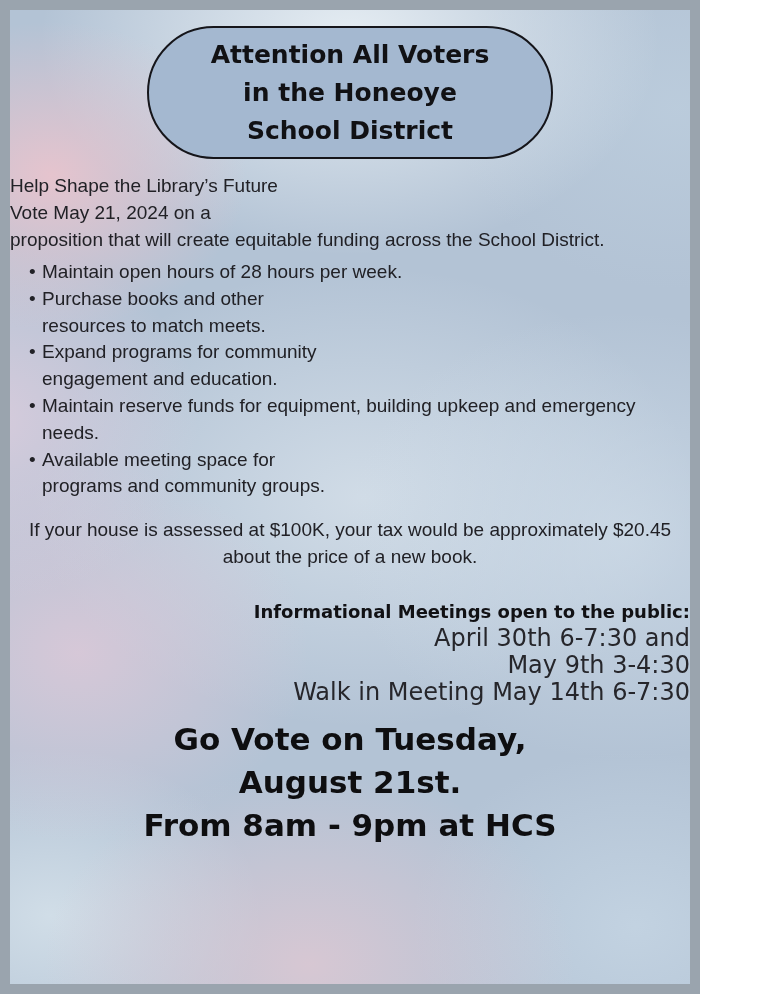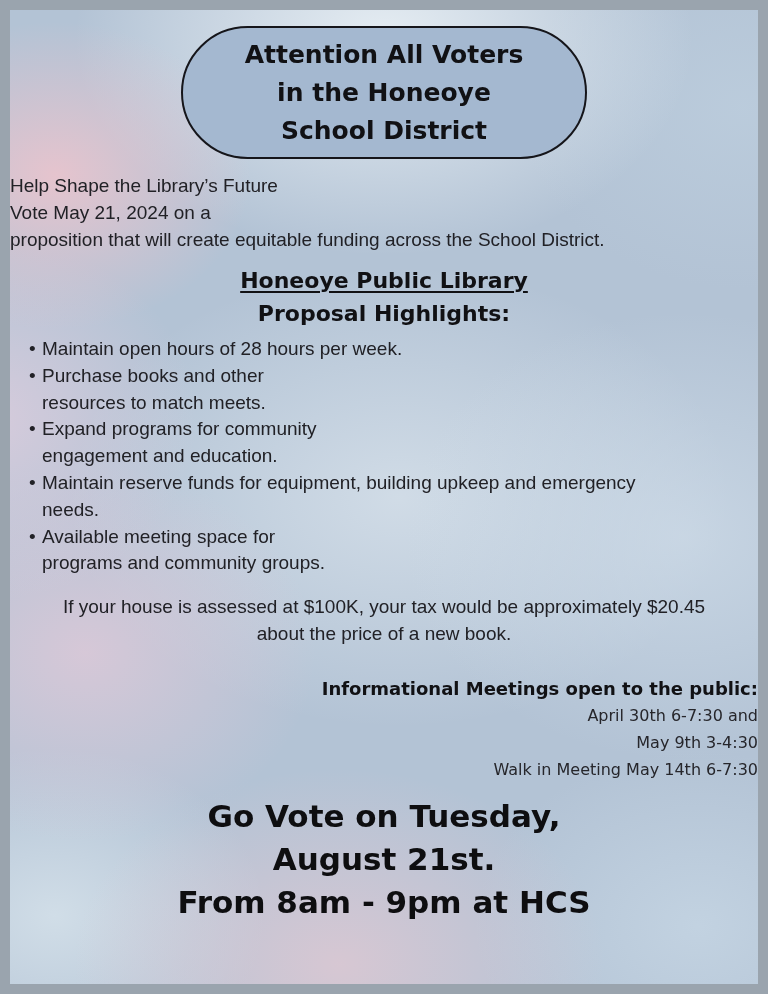--- a/index.html
+++ b/index.html
@@ -1,18 +1,18 @@
 <!DOCTYPE html>
 <html><head>
 <meta charset="utf-8">
 <style>
   html, body { margin: 0; padding: 0; }
   .page {
     position: relative;
-    width: 768px;
+    width: 700px;
     height: 994px;
     box-sizing: border-box;
     border: 10px solid #9aa4ae;
     overflow: hidden;
     font-family: "Liberation Sans", sans-serif;
     color: #212126;
     background-color: #b3c3d5;
     background-image:
       radial-gradient(ellipse 280px 220px at 6% 17%,  rgba(235,196,205,0.90), rgba(235,196,205,0) 70%),
       radial-gradient(ellipse 300px 260px at -3% 42%, rgba(226,206,222,0.75), rgba(226,206,222,0) 70%),
@@ -90,21 +90,21 @@
   .meet { margin-top: 28px; text-align: right; }
   .meet-head {
     font-family: "DejaVu Sans", sans-serif;
     font-weight: bold;
     font-size: 18px;
     line-height: 27px;
     color: #111114;
   }
   .meet-lines {
     font-family: "DejaVu Sans", sans-serif;
-    font-size: 16px;
+    font-size: 24px;
     line-height: 27px;
     color: #26262b;
   }
 
   .footer {
     margin-top: 12px;
     text-align: center;
     font-family: "DejaVu Sans", sans-serif;
     font-weight: bold;
     font-size: 31px;
@@ -120,24 +120,20 @@
   <div class="oval">
     <div class="oval-text ml">Attention All Voters
 in the Honeoye
 School District</div>
   </div>
 
   <div class="intro ml">Help Shape the Library’s Future
 Vote May 21, 2024 on a
 proposition that will create equitable funding across the School District.</div>
 
-  <div class="section-head">
-    <div class="lib-title">Honeoye Public Library</div>
-    <div class="lib-sub">Proposal Highlights:</div>
-  </div>
 
   <ul class="bullets">
     <li class="ml">Maintain open hours of 28 hours per week.</li>
     <li class="ml">Purchase books and other
 resources to match meets.</li>
     <li class="ml">Expand programs for community
 engagement and education.</li>
     <li class="ml">Maintain reserve funds for equipment, building upkeep and emergency
 needs.</li>
     <li class="ml">Available meeting space for

